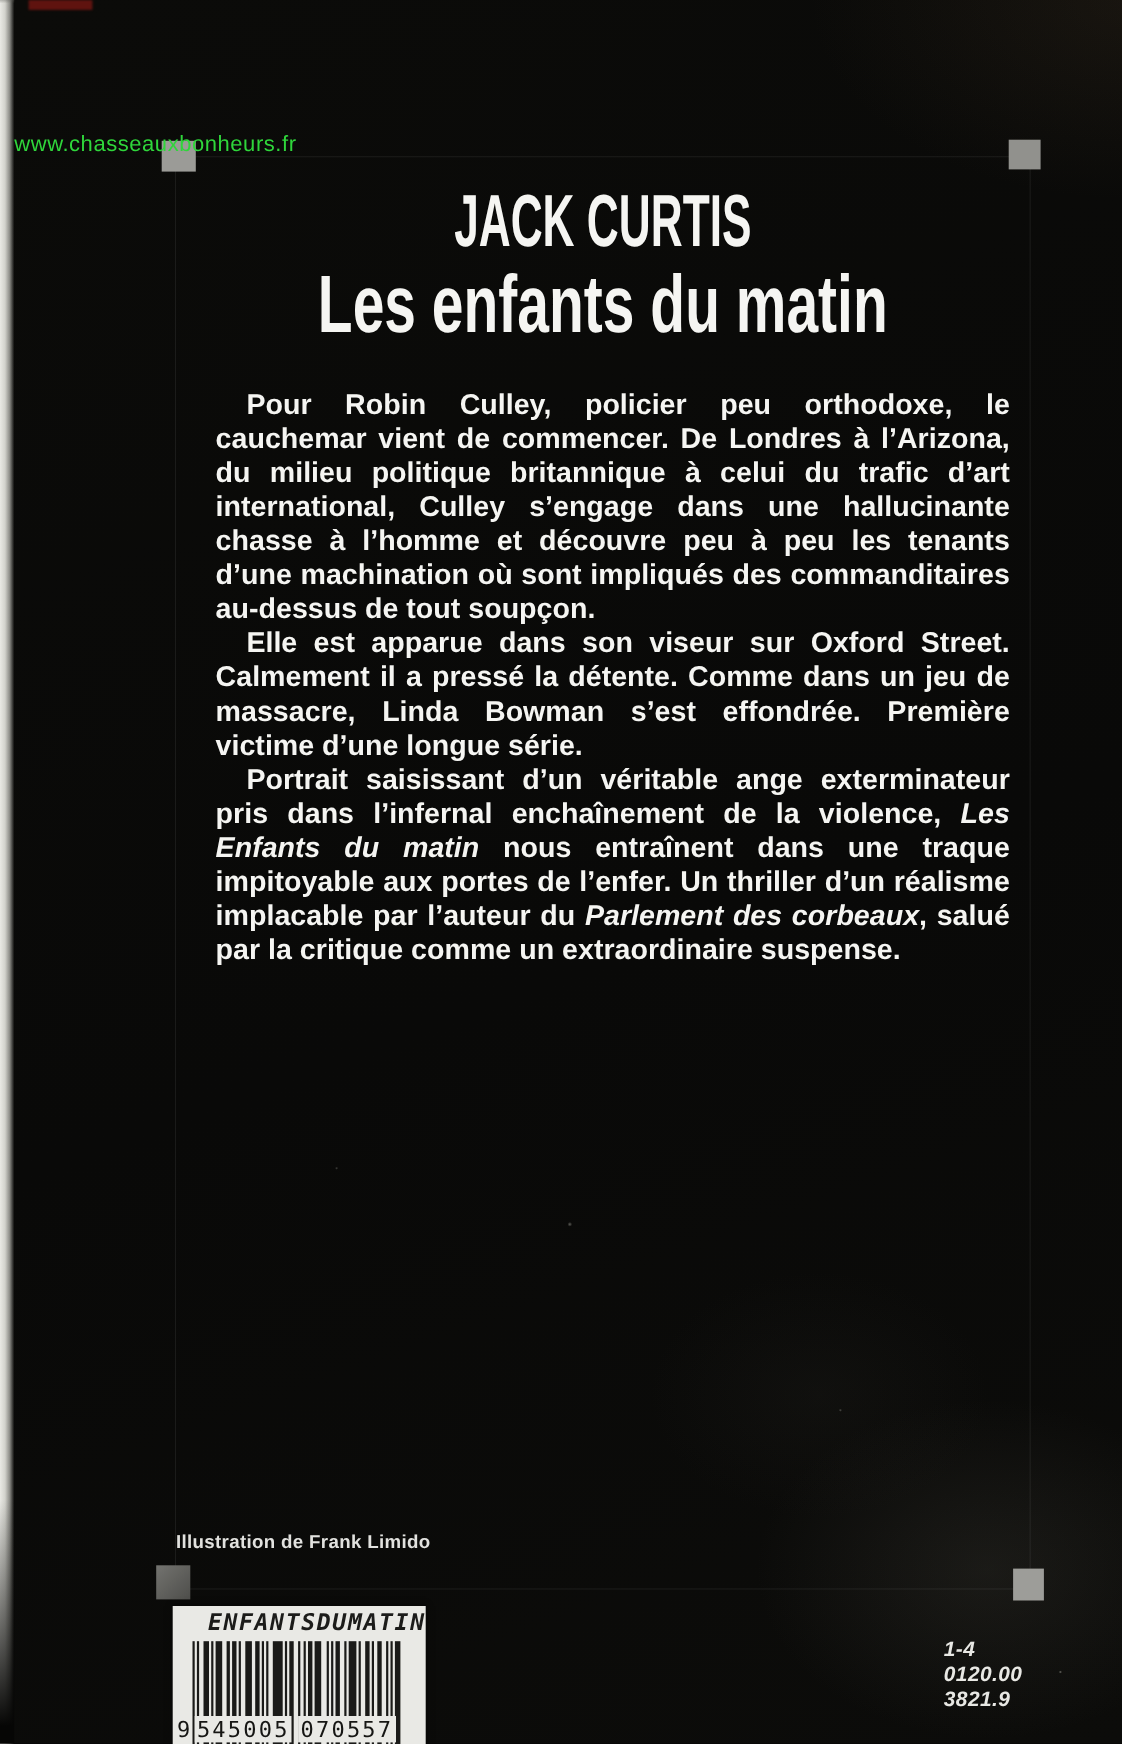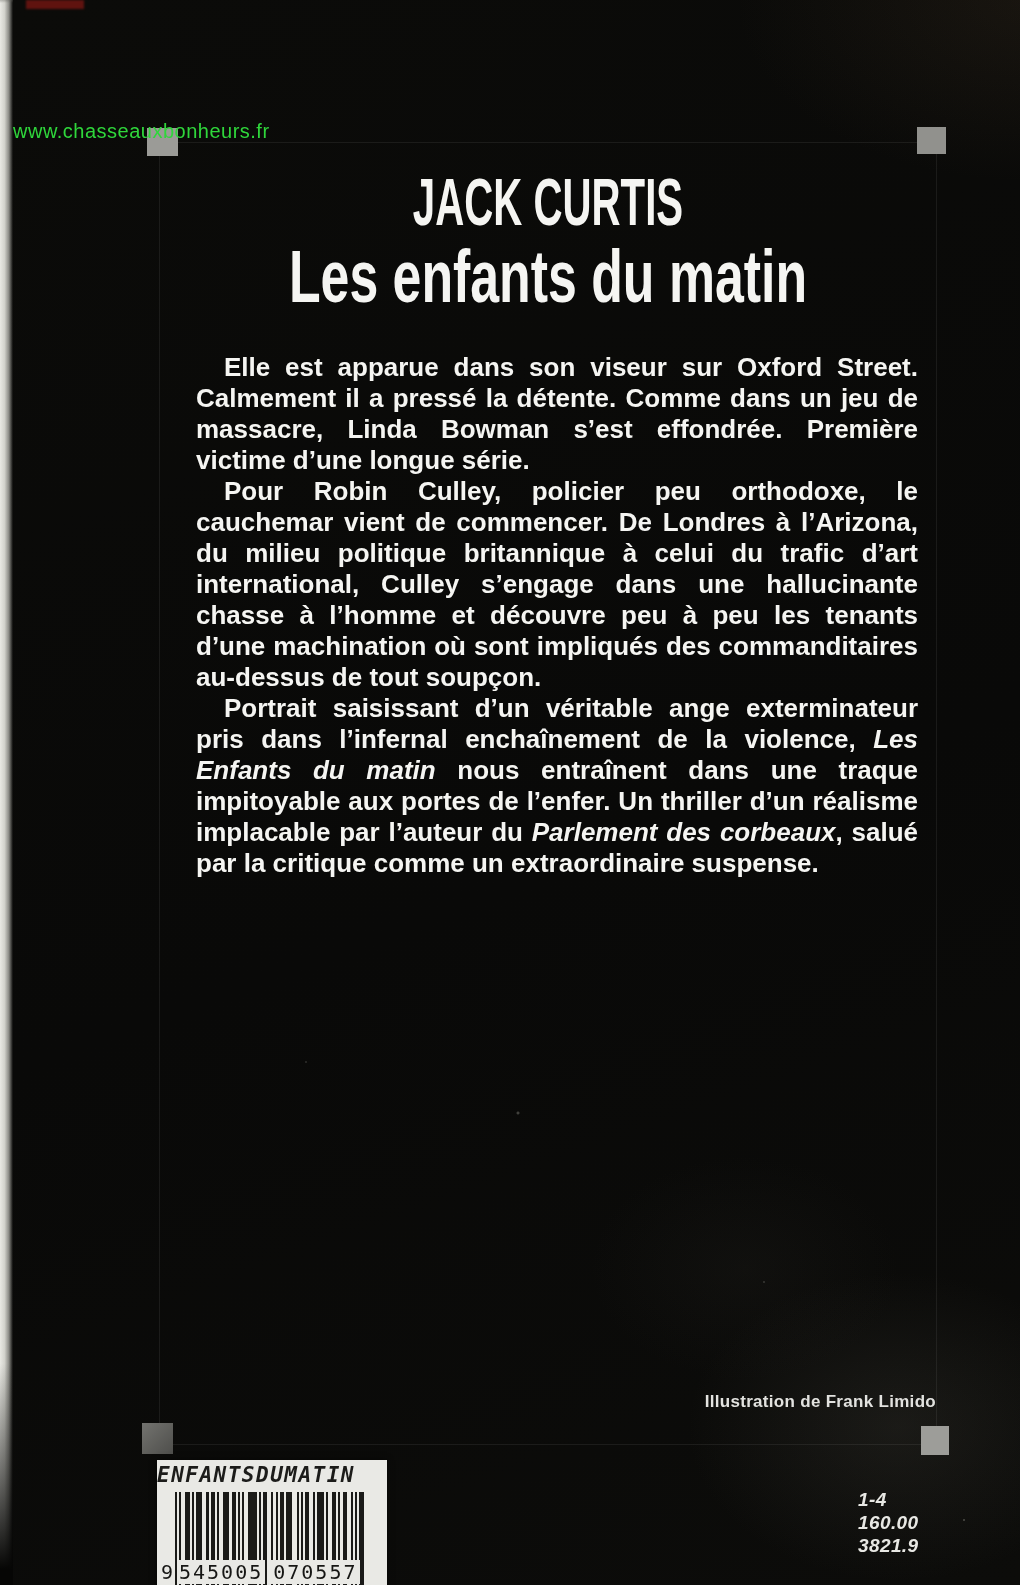--- a/index.html
+++ b/index.html
@@ -68,32 +68,32 @@
     position: absolute; left: 196px; top: 352px; width: 722px;
     color: var(--text-white, #f5f5f2);
     font-size: 26px; font-weight: bold; line-height: 31px;
     text-align: justify;
   }
   .blurb p { margin: 0; text-indent: 28px; }
   .blurb .it { font-style: italic; }
 
   .credit {
     position: absolute; left: 160px; top: 1392px; width: 776px;
-    text-align: right; font-size: 17px; font-weight: bold; letter-spacing: 0.3px;
+    text-align: left; font-size: 17px; font-weight: bold; letter-spacing: 0.3px;
     color: #e2e2df;
   }
 
   .barcode-panel {
     position: absolute; left: 157px; top: 1460px; width: 230px; height: 140px;
     background: var(--label-bg, #e9e9e5);
     box-shadow: 0 0 6px rgba(0,0,0,0.6);
   }
   .bc-label {
     position: absolute; left: 0; top: 3px; width: 100%;
-    text-align: left;
+    text-align: right;
     font-family: "DejaVu Sans Mono", monospace;
     font-style: italic; font-weight: bold;
     font-size: 21px; letter-spacing: 1.5px;
     color: #1c1c1a;
   }
   .bc-bars {
     position: absolute; left: 18px; top: 32px; height: 104px;
     font-size: 0; white-space: nowrap;
   }
   .bc-bars .bar { display: inline-block; height: 100%; background: #1a1a18; vertical-align: top; }
@@ -126,35 +126,35 @@
 <div class="regmark tr"></div>
 <div class="regmark bl"></div>
 <div class="regmark br"></div>
 
 <div class="watermark">www.chasseauxbonheurs.fr</div>
 
 <div class="author-line">JACK CURTIS</div>
 <div class="title-line">Les enfants du matin</div>
 
 <div class="blurb">
+  <p>Pour Robin Culley, policier peu orthodoxe, le cauchemar vient de commencer. De Londres à l’Arizona, du milieu politique britannique à celui du trafic d’art international, Culley s’engage dans une hallucinante chasse à l’homme et découvre peu à peu les tenants d’une machination où sont impliqués des commanditaires au-dessus de tout soupçon.</p>
   <p>Elle est apparue dans son viseur sur Oxford Street. Calmement il a pressé la détente. Comme dans un jeu de massacre, Linda Bowman s’est effondrée. Première victime d’une longue série.</p>
-  <p>Pour Robin Culley, policier peu orthodoxe, le cauchemar vient de commencer. De Londres à l’Arizona, du milieu politique britannique à celui du trafic d’art international, Culley s’engage dans une hallucinante chasse à l’homme et découvre peu à peu les tenants d’une machination où sont impliqués des commanditaires au-dessus de tout soupçon.</p>
   <p><span>Portrait saisissant d’un véritable ange exterminateur pris dans l’infernal enchaînement de la violence, </span><span class="it">Les Enfants du matin</span><span> nous entraînent dans une traque impitoyable aux portes de l’enfer. Un thriller d’un réalisme implacable par l’auteur du </span><span class="it">Parlement des corbeaux</span><span>, salué par la critique comme un extraordinaire suspense.</span></p>
 </div>
 
 <div class="credit">Illustration de Frank Limido</div>
 
 <div class="barcode-panel">
   <div class="bc-label">ENFANTSDUMATIN</div>
   <div class="bc-bars"><div class="bar" style="width: 2.1px; margin-right: 2.1px;"></div><div class="bar" style="width: 2.1px; margin-right: 4.2px;"></div><div class="bar" style="width: 4.2px; margin-right: 2.1px;"></div><div class="bar" style="width: 2.1px; margin-right: 2.1px;"></div><div class="bar" style="width: 6.3px; margin-right: 4.2px;"></div><div class="bar" style="width: 2.1px; margin-right: 2.1px;"></div><div class="bar" style="width: 4.2px; margin-right: 2.1px;"></div><div class="bar" style="width: 2.1px; margin-right: 4.2px;"></div><div class="bar" style="width: 6.3px; margin-right: 2.1px;"></div><div class="bar" style="width: 4.2px; margin-right: 2.1px;"></div><div class="bar" style="width: 2.1px; margin-right: 2.1px;"></div><div class="bar" style="width: 2.1px; margin-right: 4.2px;"></div><div class="bar" style="width: 8.4px; margin-right: 2.1px;"></div><div class="bar" style="width: 2.1px; margin-right: 2.1px;"></div><div class="bar" style="width: 4.2px; margin-right: 4.2px;"></div><div class="bar" style="width: 2.1px; margin-right: 2.1px;"></div><div class="bar" style="width: 2.1px; margin-right: 2.1px;"></div><div class="bar" style="width: 4.2px; margin-right: 2.1px;"></div><div class="bar" style="width: 6.3px; margin-right: 4.2px;"></div><div class="bar" style="width: 2.1px; margin-right: 2.1px;"></div><div class="bar" style="width: 2.1px; margin-right: 2.1px;"></div><div class="bar" style="width: 4.2px; margin-right: 4.2px;"></div><div class="bar" style="width: 2.1px; margin-right: 2.1px;"></div><div class="bar" style="width: 6.3px; margin-right: 2.1px;"></div><div class="bar" style="width: 2.1px; margin-right: 4.2px;"></div><div class="bar" style="width: 4.2px; margin-right: 2.1px;"></div><div class="bar" style="width: 2.1px; margin-right: 2.1px;"></div><div class="bar" style="width: 4.2px; margin-right: 4.2px;"></div><div class="bar" style="width: 2.1px; margin-right: 2.1px;"></div><div class="bar" style="width: 2.1px; margin-right: 2.1px;"></div><div class="bar" style="width: 4.2px; margin-right: 2.1px;"></div></div>
   <div class="bc-digits">
     <span class="d9">9</span>
     <span class="grp">545005</span>
     <span class="guard-gap"></span>
     <span class="grp">070557</span>
   </div>
 </div>
 
 <div class="print-codes">
   <div>1-4</div>
-  <div>160.00</div>
+  <div>0120.00</div>
   <div>3821.9</div>
 </div>
 
 </body></html>

